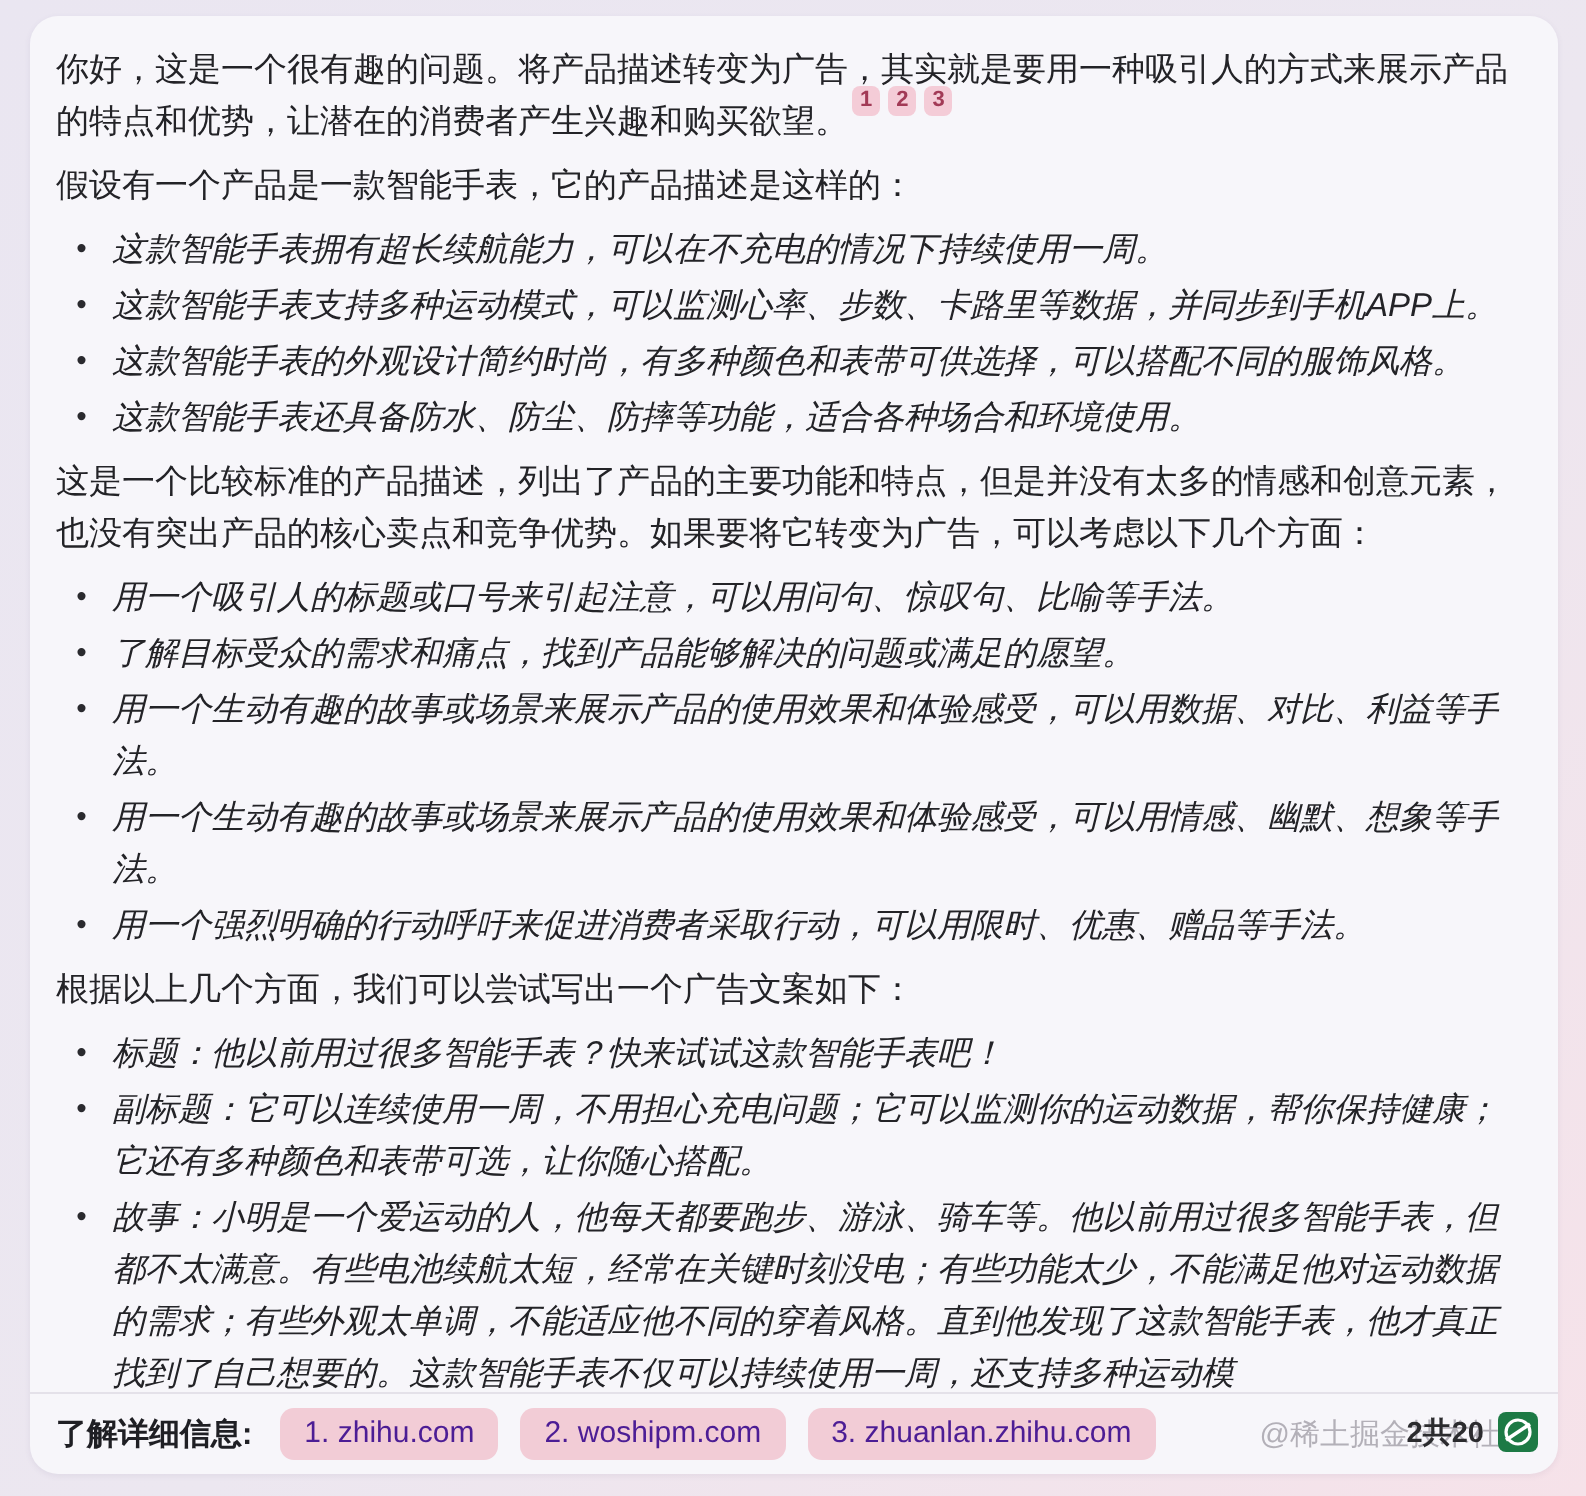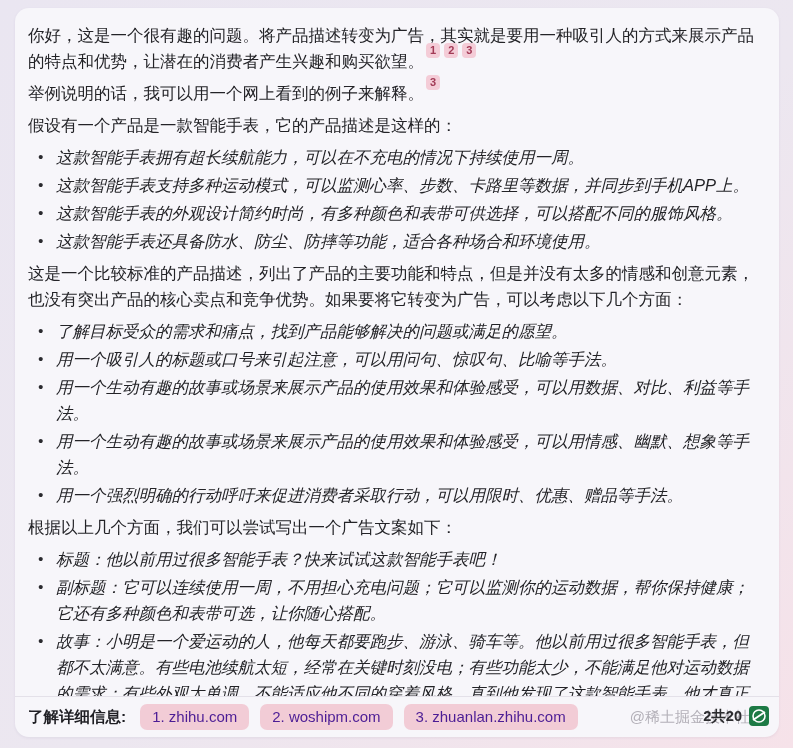--- a/index.html
+++ b/index.html
@@ -112,36 +112,35 @@
   }
 </style>
 </head>
 <body>
 
 <div class="card">
   <div class="content">
 
     <p><span>你好，这是一个很有趣的问题。将产品描述转变为广告，其实就是要用一种吸引人的方式来展示产品的特点和优势，让潜在的消费者产生兴趣和购买欲望。</span><sup class="cite">1</sup><sup class="cite">2</sup><sup class="cite">3</sup></p>
 
-    <p><span>举例说明的话，我可以用一个网上看到的例子来解释。</span><sup class="cite">3</sup></p>
 
     <p>假设有一个产品是一款智能手表，它的产品描述是这样的：</p>
 
     <ul>
       <li>这款智能手表拥有超长续航能力，可以在不充电的情况下持续使用一周。</li>
       <li>这款智能手表支持多种运动模式，可以监测心率、步数、卡路里等数据，并同步到手机APP上。</li>
       <li>这款智能手表的外观设计简约时尚，有多种颜色和表带可供选择，可以搭配不同的服饰风格。</li>
       <li>这款智能手表还具备防水、防尘、防摔等功能，适合各种场合和环境使用。</li>
     </ul>
 
     <p>这是一个比较标准的产品描述，列出了产品的主要功能和特点，但是并没有太多的情感和创意元素，也没有突出产品的核心卖点和竞争优势。如果要将它转变为广告，可以考虑以下几个方面：</p>
 
     <ul>
+      <li>用一个吸引人的标题或口号来引起注意，可以用问句、惊叹句、比喻等手法。</li>
       <li>了解目标受众的需求和痛点，找到产品能够解决的问题或满足的愿望。</li>
-      <li>用一个吸引人的标题或口号来引起注意，可以用问句、惊叹句、比喻等手法。</li>
       <li>用一个生动有趣的故事或场景来展示产品的使用效果和体验感受，可以用数据、对比、利益等手法。</li>
       <li>用一个生动有趣的故事或场景来展示产品的使用效果和体验感受，可以用情感、幽默、想象等手法。</li>
       <li>用一个强烈明确的行动呼吁来促进消费者采取行动，可以用限时、优惠、赠品等手法。</li>
     </ul>
 
     <p>根据以上几个方面，我们可以尝试写出一个广告文案如下：</p>
 
     <ul>
       <li>标题：他以前用过很多智能手表？快来试试这款智能手表吧！</li>
       <li>副标题：它可以连续使用一周，不用担心充电问题；它可以监测你的运动数据，帮你保持健康；它还有多种颜色和表带可选，让你随心搭配。</li>

